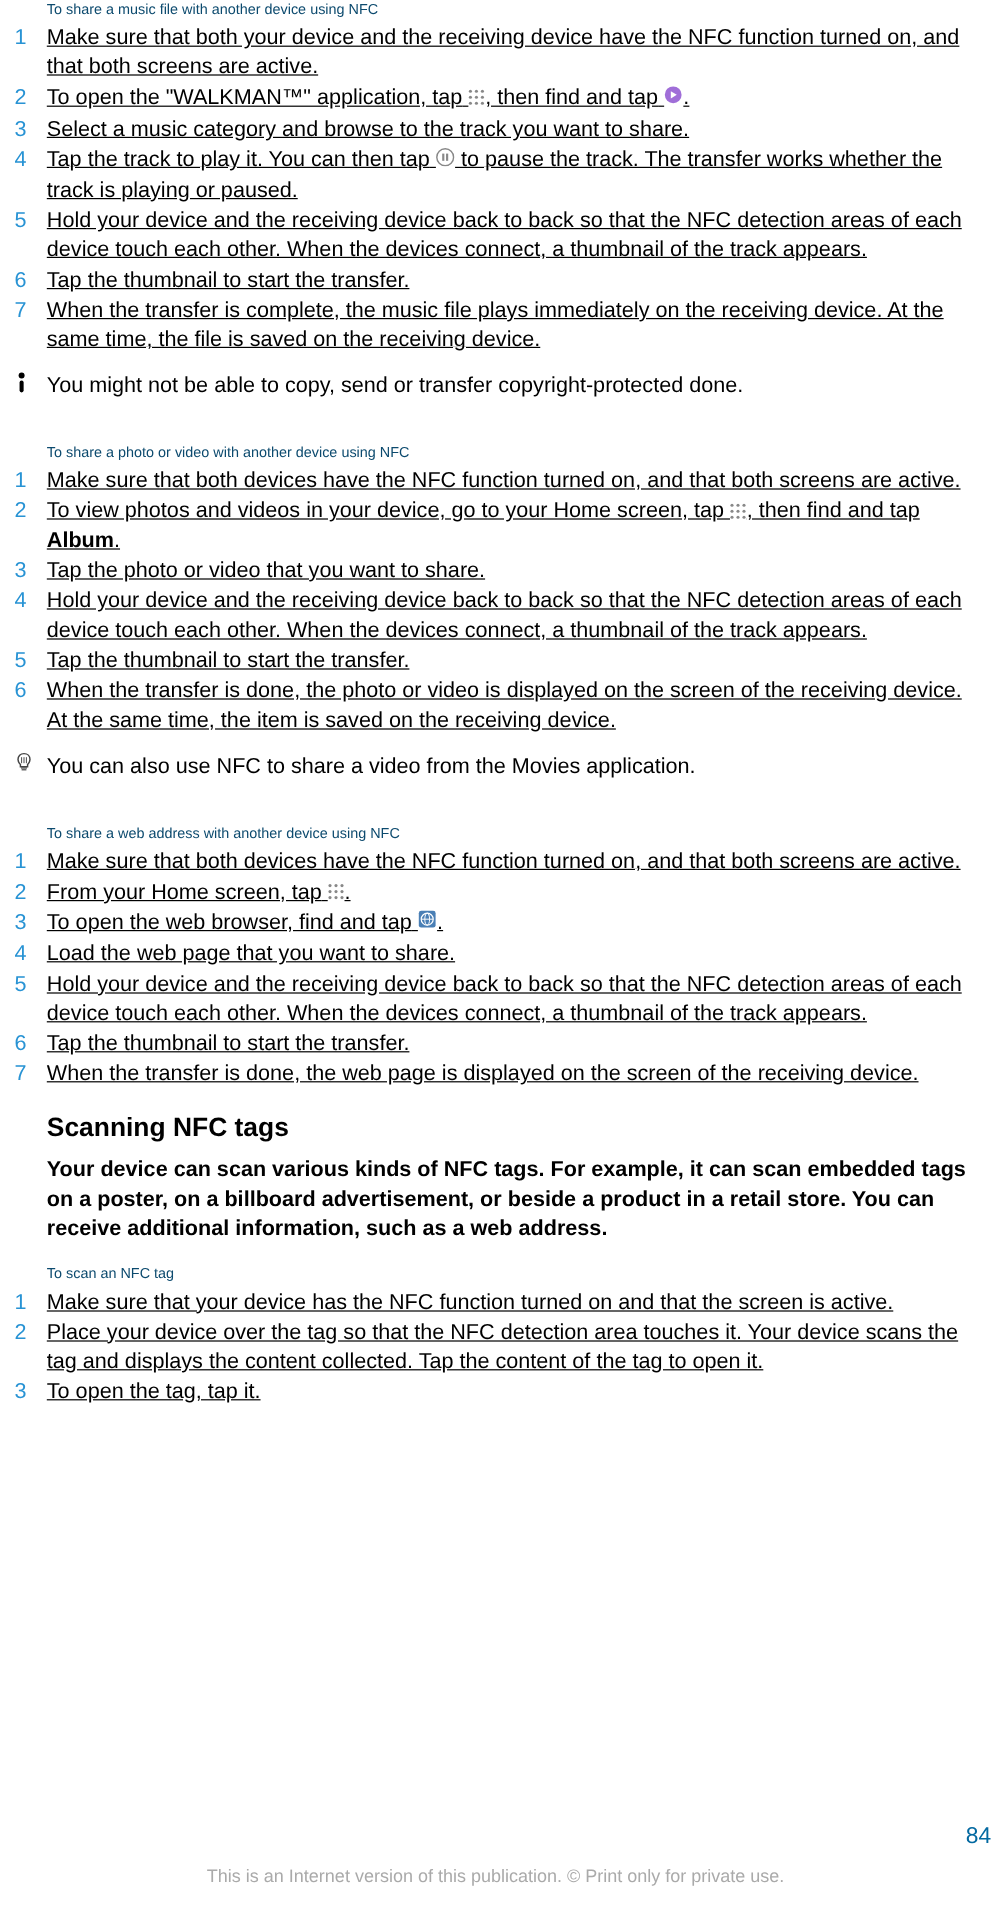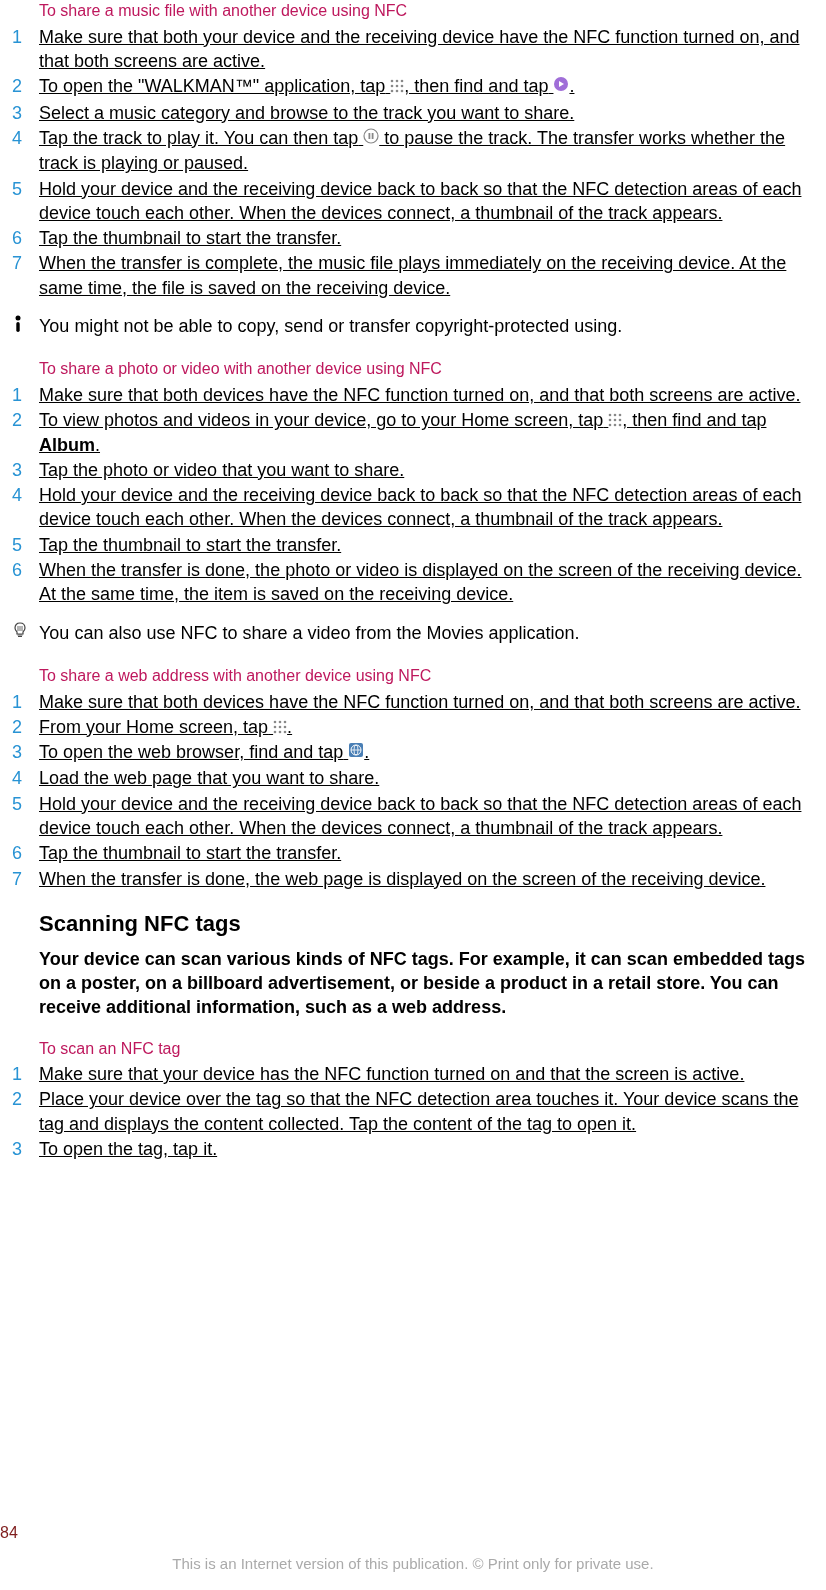--- a/index.html
+++ b/index.html
@@ -12,28 +12,28 @@
       font-size: 18px;
       line-height: 1.35;
       color: #000;
       background: #fff;
       width: 826px;
       min-height: 1590px;
       padding: 0 12px;
       position: relative;
     }
     .section-heading {
-      color: #be185d;
+      color: #0c4a6e;
       font-weight: 400;
-      font-size: 16px;
+      font-size: 12px;
       margin-bottom: 3px;
       padding-left: 27px;
     }
     .section-heading.tall {
-      margin-top: 20px;
+      margin-top: 36px;
     }
     .h2 {
       font-size: 22px;
       font-weight: bold;
       color: #000;
       margin-top: 18px;
       margin-bottom: 8px;
       padding-left: 27px;
     }
     .body-text {
@@ -90,23 +90,23 @@
       position: relative;
       top: -1px;
     }
     .app-grid-icon svg { display: block; }
     .bold { font-weight: bold; }
     .page-number {
       position: absolute;
       bottom: 46px;
       left: 0;
       right: 0;
-      text-align: left;
-      color: #7f1d1d;
-      font-size: 16px;
+      text-align: right;
+      color: #0369a1;
+      font-size: 19px;
     }
     .footer-text {
       position: absolute;
       bottom: 16px;
       left: 0;
       right: 0;
       text-align: center;
       color: #aaa;
       font-size: 15px;
     }
@@ -157,21 +157,21 @@
   <li><span>When the transfer is complete, the music file plays immediately on the receiving device. At the same time, the file is saved on the receiving device.</span></li>
 </ol>
 
 <div class="note-row">
   <div class="note-icon">
     <svg width="12" height="18" viewBox="0 0 12 18">
         <circle cx="6" cy="3" r="2.5" fill="#000"></circle>
         <rect x="4.3" y="7" width="3.4" height="10" rx="1.7" fill="#000"></rect>
       </svg>
   </div>
-  <div class="note-text">You might not be able to copy, send or transfer copyright-protected using.</div>
+  <div class="note-text">You might not be able to copy, send or transfer copyright-protected done.</div>
 </div>
 
 <div class="section-heading tall">To share a photo or video with another device using NFC</div>
 <ol class="steps">
   <li><span>Make sure that both devices have the NFC function turned on, and that both screens are active.</span></li>
   <li>
     <span>To view photos and videos in your device, go to your Home screen, tap</span>
     <span class="app-grid-icon"><svg width="14" height="14" viewBox="0 0 14 14">
           <use href="#grid-icon-g"></use>
         </svg></span><span>, then find and tap </span><span class="bold">Album</span><span>.</span>

